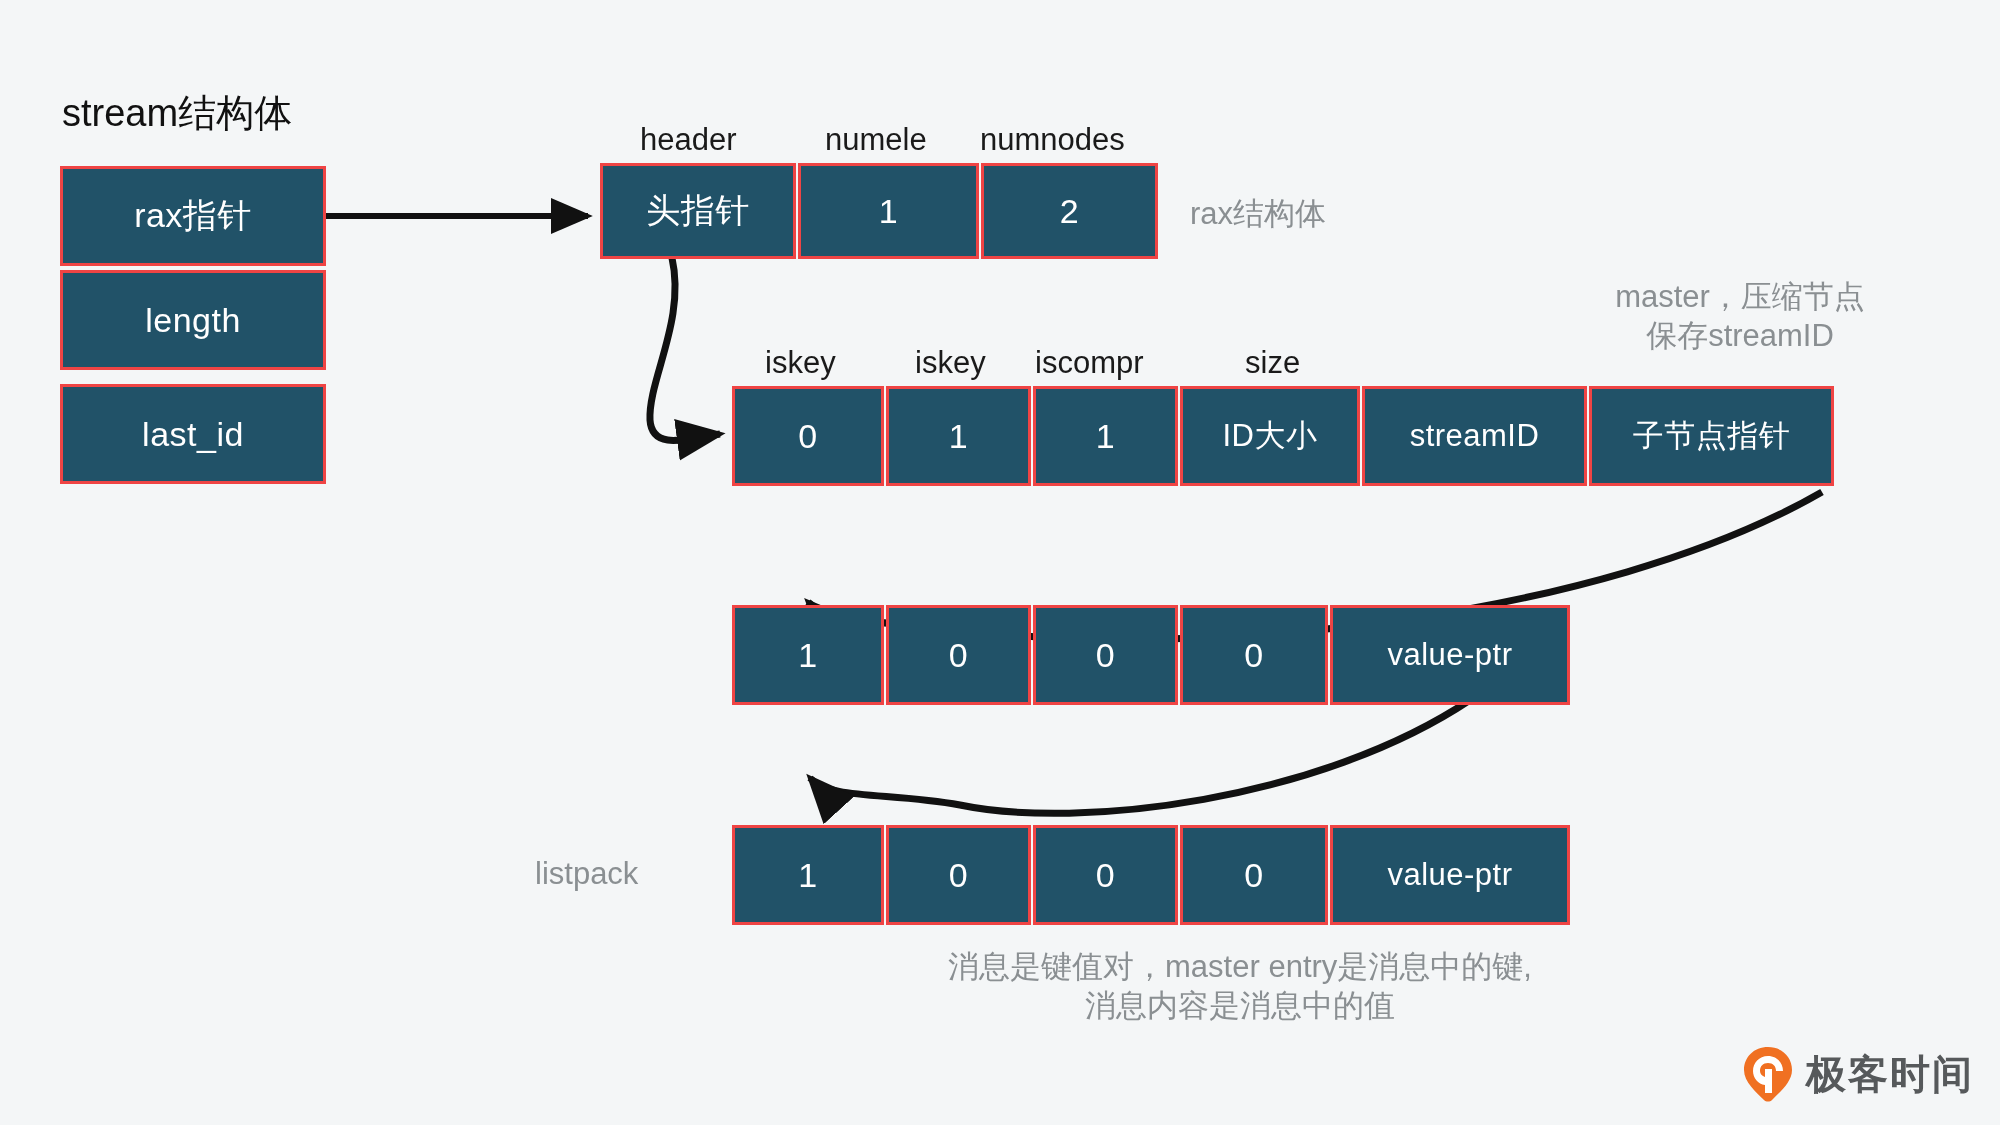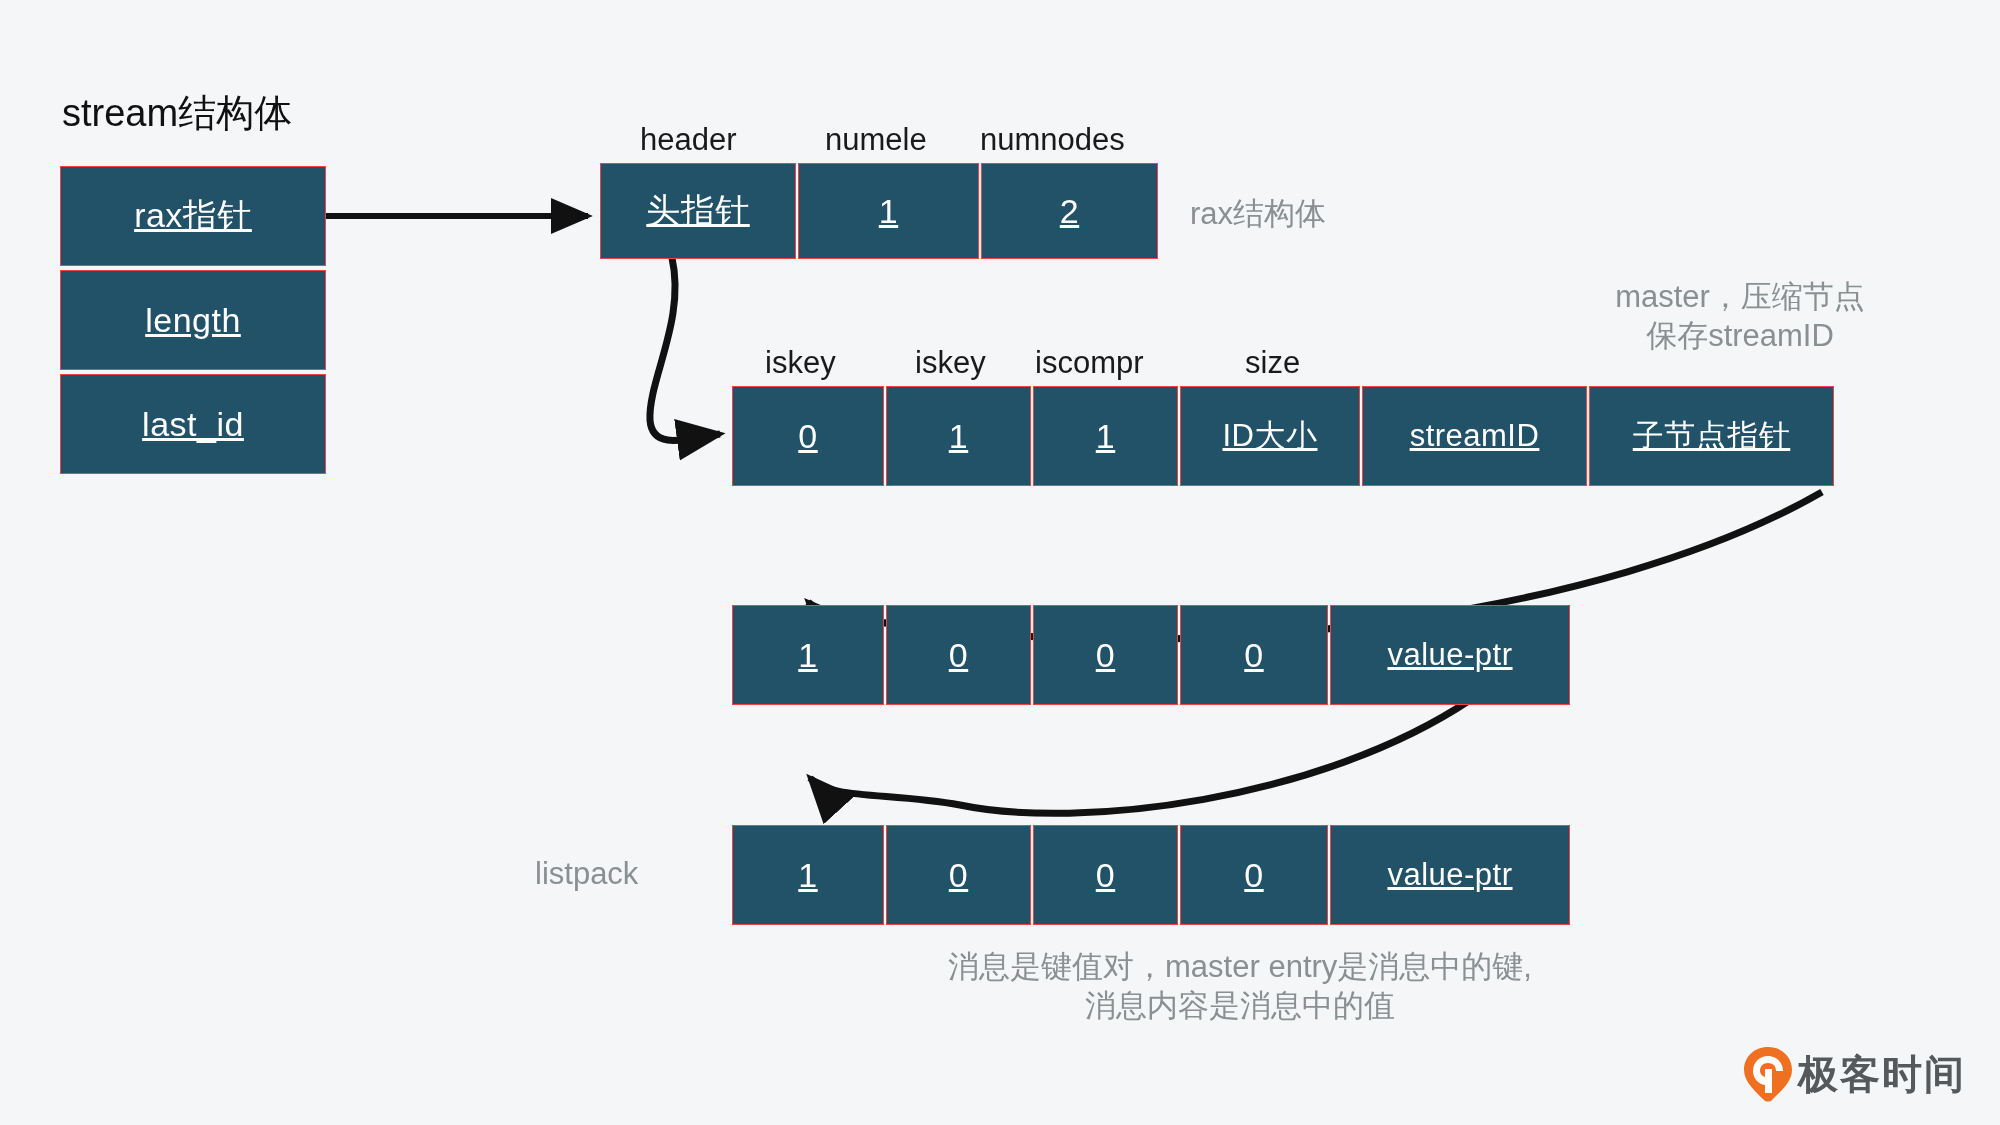--- a/index.html
+++ b/index.html
@@ -14,29 +14,28 @@
     background: #f4f6f7;
     font-family: "Liberation Sans", "DejaVu Sans", sans-serif;
     overflow: hidden;
   }
 
   
   .cell {
     position: absolute;
     box-sizing: border-box;
     background: #215268;
-    border: 1px solid #ef4444;
+    border: 3px solid #ef4444;
     color: #ffffff;
     display: flex;
     align-items: center;
     justify-content: center;
     font-size: 34px;
     letter-spacing: 0.5px;
     white-space: nowrap;
-    text-decoration: underline;
   }
   .cell.small { font-size: 31px; }
 
   
   .lbl {
     position: absolute;
     color: #1a1a1a;
     font-size: 31px;
     white-space: nowrap;
   }
@@ -64,21 +63,21 @@
     pointer-events: none;
   }
 
   
   #logo {
     position: absolute;
     left: 1742px;
     top: 1046px;
     display: flex;
     align-items: center;
-    gap: 4px;
+    gap: 12px;
   }
   #logo .mark {
     width: 52px; height: 56px;
     position: relative;
   }
   #logo .logo-text {
     font-size: 40px;
     color: #56595b;
     letter-spacing: 2px;
     font-weight: bold;
@@ -102,21 +101,21 @@
 
     <path d="M1822,492 C1600,620 1200,660 960,630 C880,620 830,625 808,602" stroke="#111111" stroke-width="7" fill="none" marker-end="url(#ah)"></path>
 
     <path d="M1470,700 C1320,800 1080,830 960,805 C890,792 830,800 810,778" stroke="#111111" stroke-width="7" fill="none" marker-end="url(#ah)"></path>
   </svg>
 
   <div class="title" style="left:62px; top:88px;">stream结构体</div>
 
   <div class="cell" style="left:60px; top:166px; width:266px; height:100px;">rax指针</div>
   <div class="cell" style="left:60px; top:270px; width:266px; height:100px;">length</div>
-  <div class="cell" style="left:60px; top:374px; width:266px; height:100px;">last_id</div>
+  <div class="cell" style="left:60px; top:384px; width:266px; height:100px;">last_id</div>
 
   <div class="lbl" style="left:640px; top:122px;">header</div>
   <div class="lbl" style="left:825px; top:122px;">numele</div>
   <div class="lbl" style="left:980px; top:122px;">numnodes</div>
 
   <div class="cell" style="left:600px; top:163px; width:196px; height:96px;">头指针</div>
   <div class="cell" style="left:798px; top:163px; width:181px; height:96px;">1</div>
   <div class="cell" style="left:981px; top:163px; width:177px; height:96px;">2</div>
 
   <div class="note" style="left:1190px; top:195px;">rax结构体</div>

